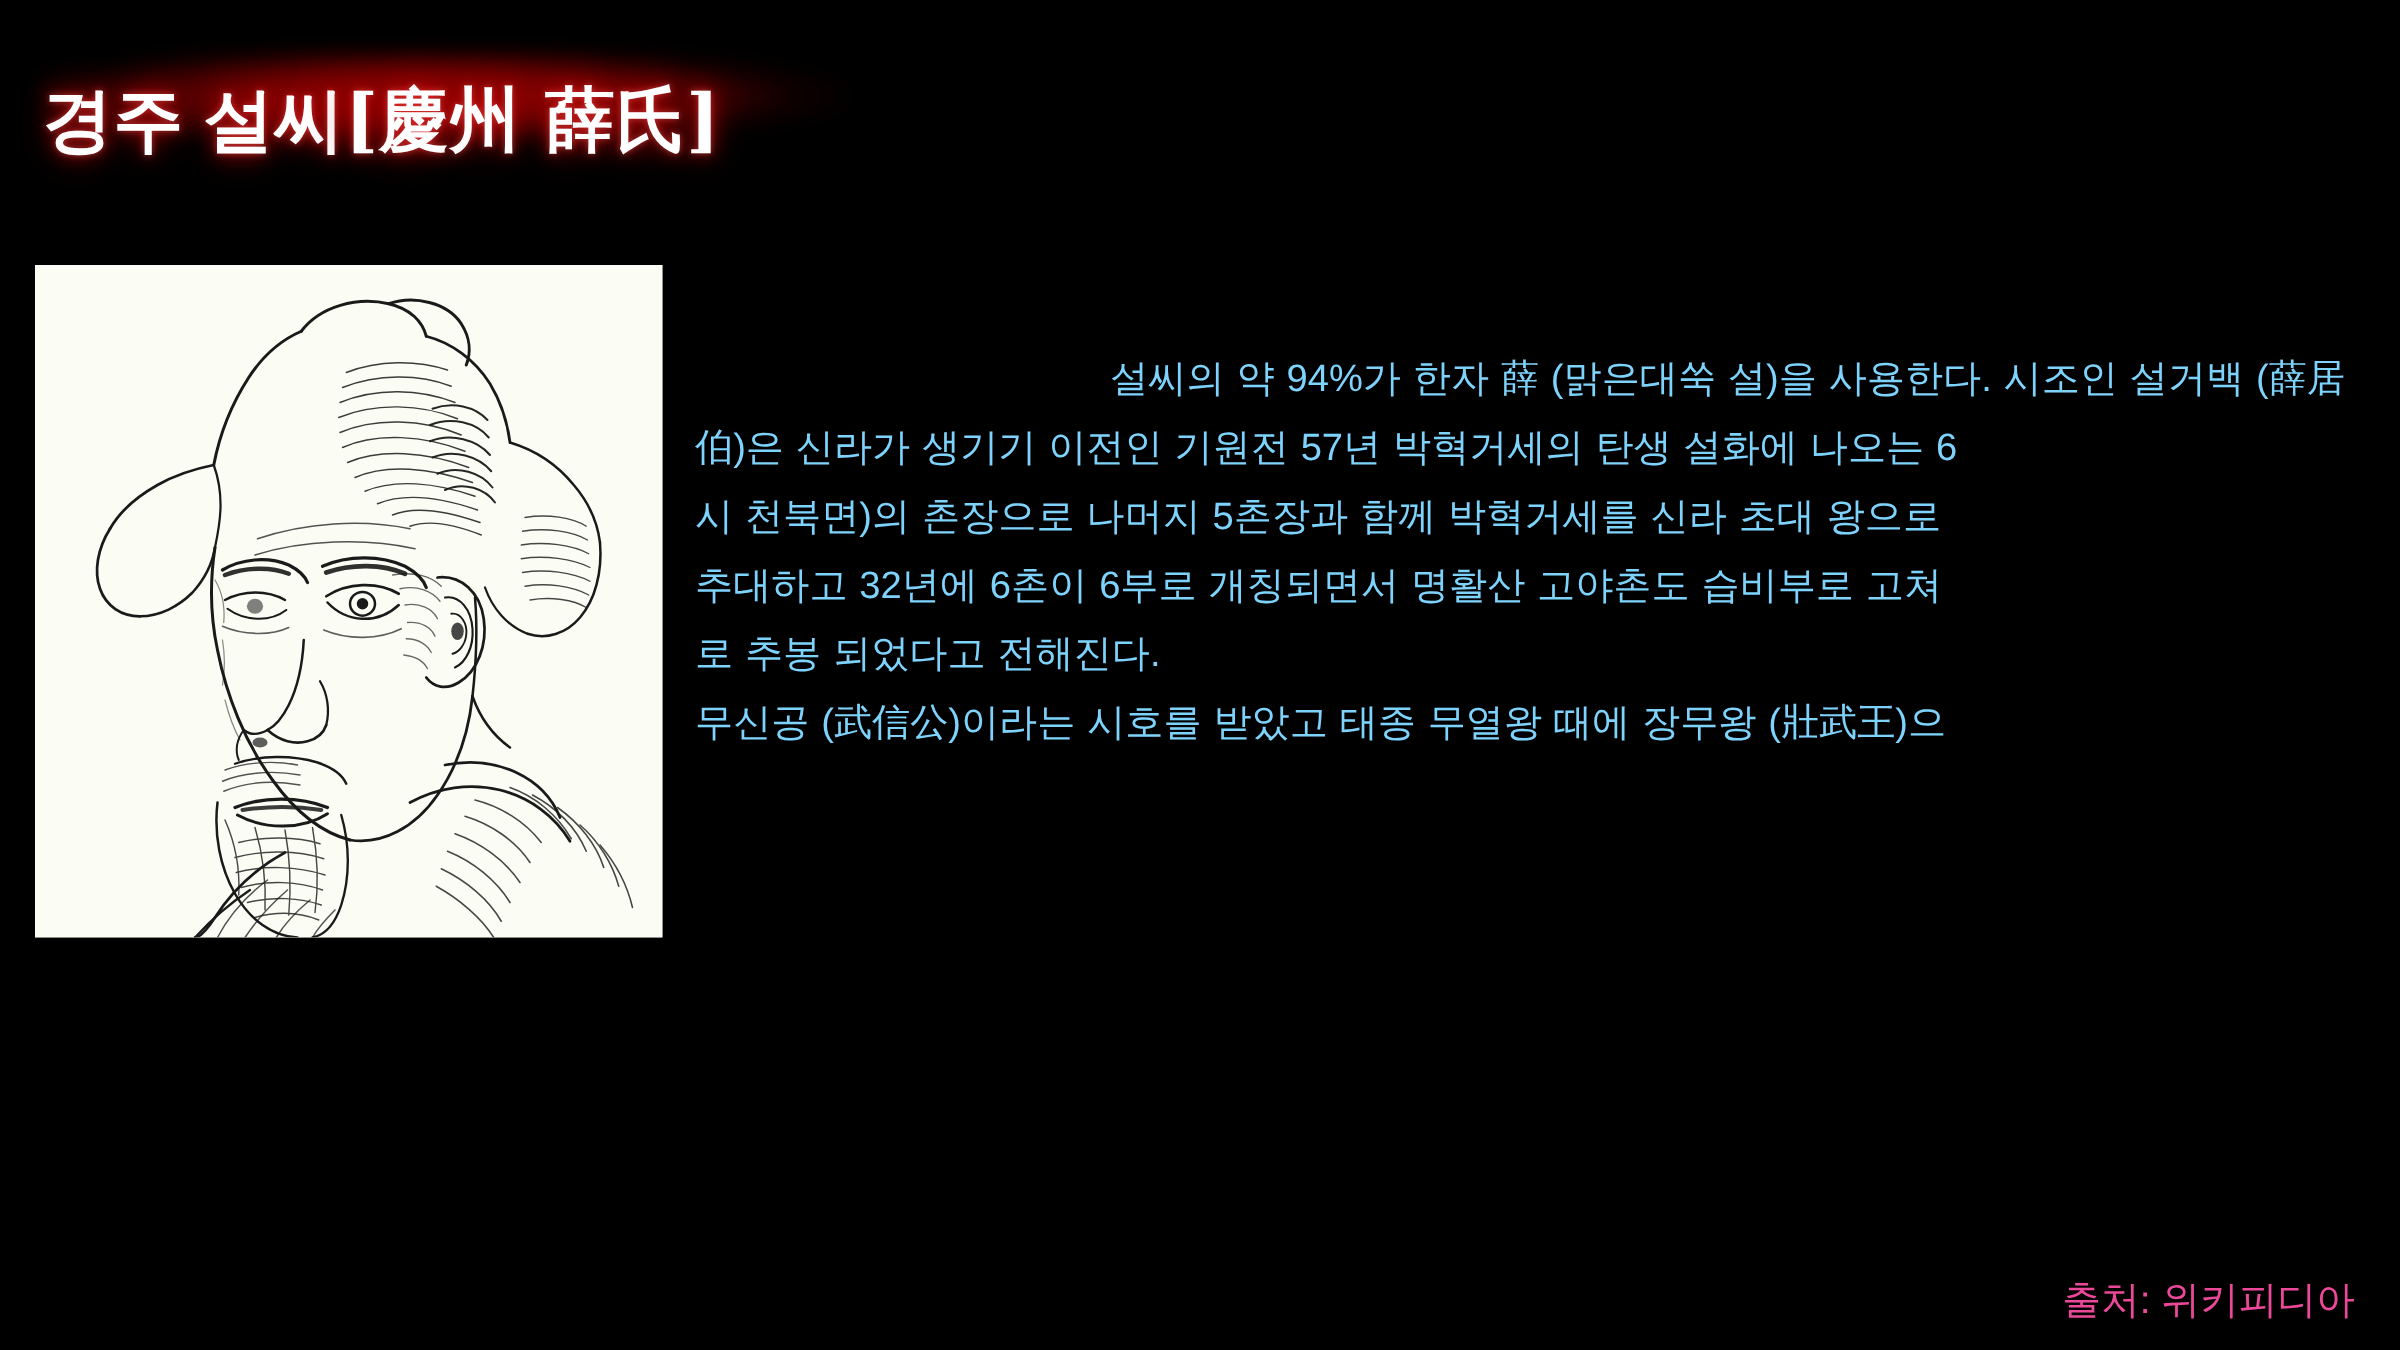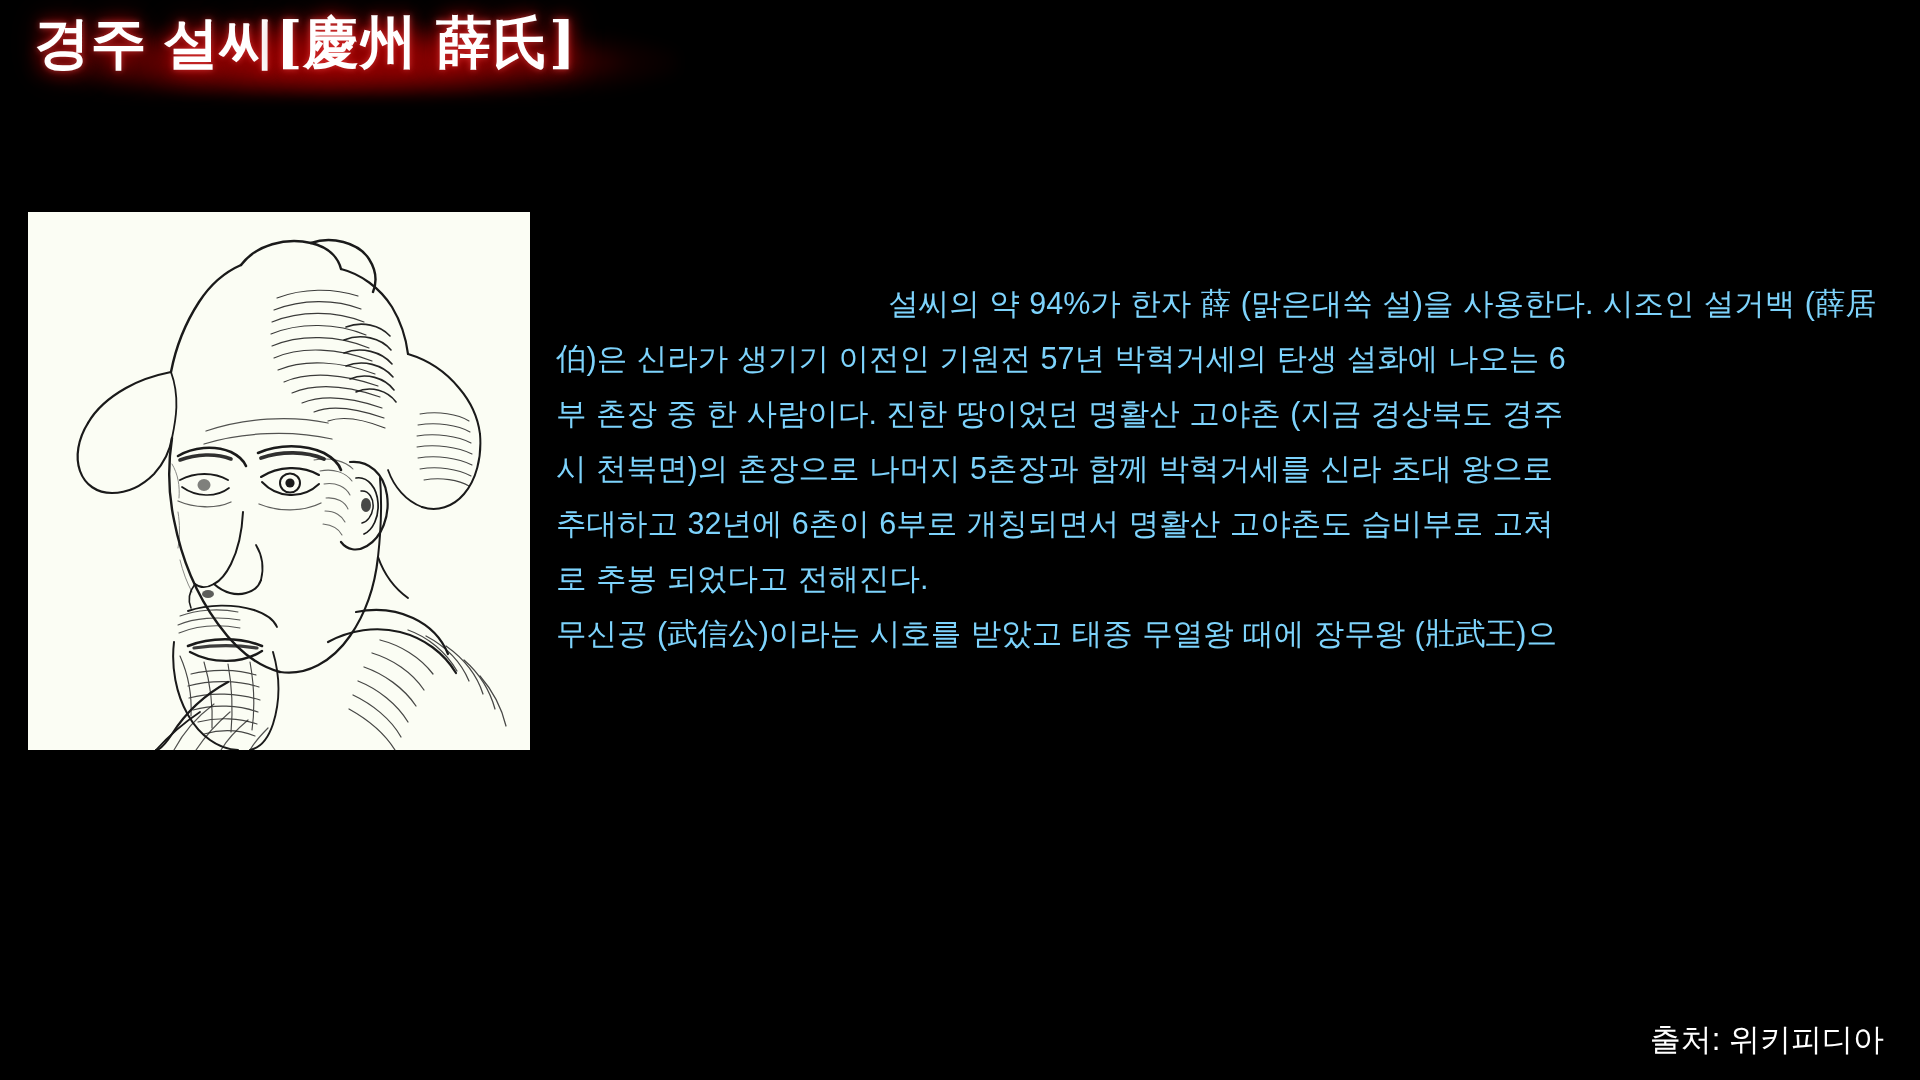--- a/index.html
+++ b/index.html
@@ -18,25 +18,25 @@
   .slide {
     position: absolute;
     inset: 0;
     background: #000000;
   }
 
   
   .title-wrap {
     position: absolute;
     left: 34px;
-    top: 14px;
+    top: 28px;
     width: 900px;
     height: 96px;
     display: flex;
-    align-items: flex-start;
+    align-items: flex-end;
   }
   .title-glow {
     position: absolute;
     left: -6px;
     top: 10px;
     width: 650px;
     height: 74px;
     border-radius: 16px;
     background: radial-gradient(ellipse 55% 62% at 48% 52%,
                 rgba(150,0,0,0.98) 0%,
@@ -103,21 +103,21 @@
     justify-content: space-between;
   }
   .body-line.last { display: block; }
   .indent { display: inline-block; width: 34px; }
 
   
   .source {
     position: absolute;
     right: 36px;
     bottom: 22px;
-    color: #ffffff;
+    color: #ec4899;
     font-size: 31px;
     line-height: 1.2;
     white-space: nowrap;
   }
 </style>
 </head>
 <body>
 
 <div class="slide">
 
@@ -291,23 +291,20 @@
   <div class="body-col">
     <div class="body-par">
       <span class="body-line justify">
           <span class="indent"></span>
           <span>설씨의 약 94%가 한자 薛 (맑은대쑥 설)을 사용한다. 시조인 설거백 (薛居</span>
         </span>
       <span class="body-line justify">
           <span>伯)은 신라가 생기기 이전인 기원전 57년 박혁거세의 탄생 설화에 나오는 6</span>
         </span>
       <span class="body-line justify">
-          <span>부 촌장 중 한 사람이다. 진한 땅이었던 명활산 고야촌 (지금 경상북도 경주</span>
-        </span>
-      <span class="body-line justify">
           <span>시 천북면)의 촌장으로 나머지 5촌장과 함께 박혁거세를 신라 초대 왕으로</span>
         </span>
       <span class="body-line justify">
           <span>추대하고 32년에 6촌이 6부로 개칭되면서 명활산 고야촌도 습비부로 고쳐</span>
         </span>
       <span class="body-line last">로 추봉 되었다고 전해진다.</span>
       <span class="body-line justify">
           <span>무신공 (武信公)이라는 시호를 받았고 태종 무열왕 때에 장무왕 (壯武王)으</span>
         </span>
     </div>

